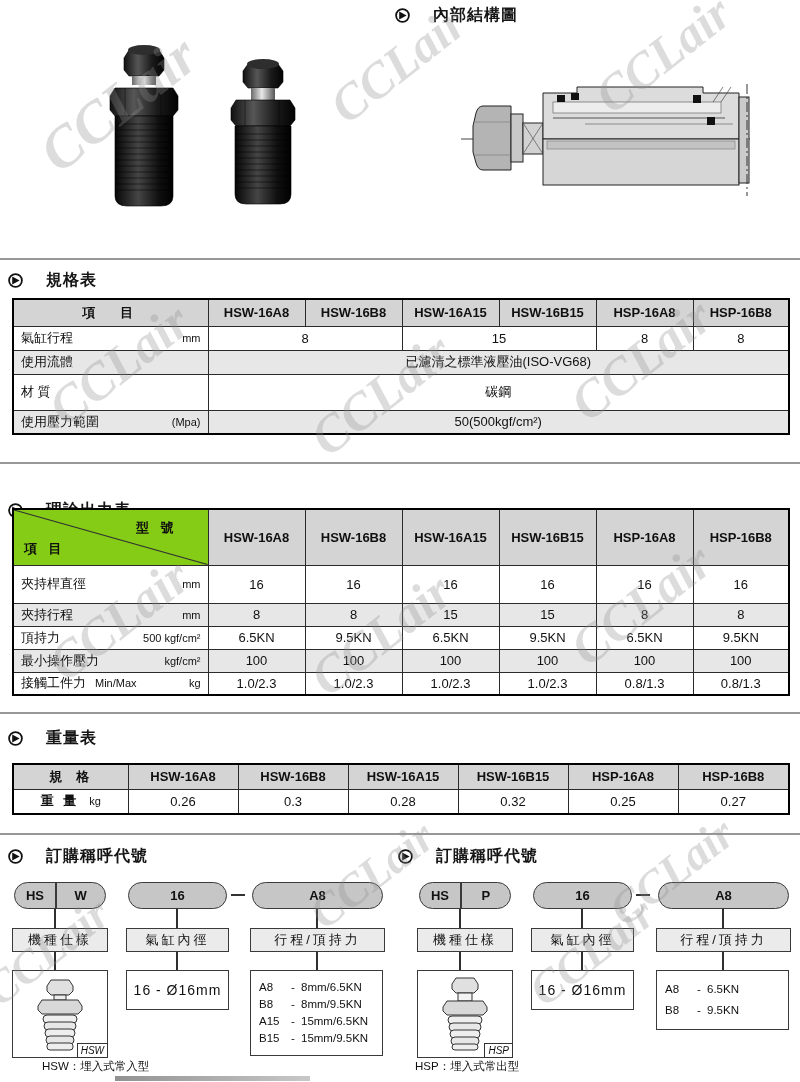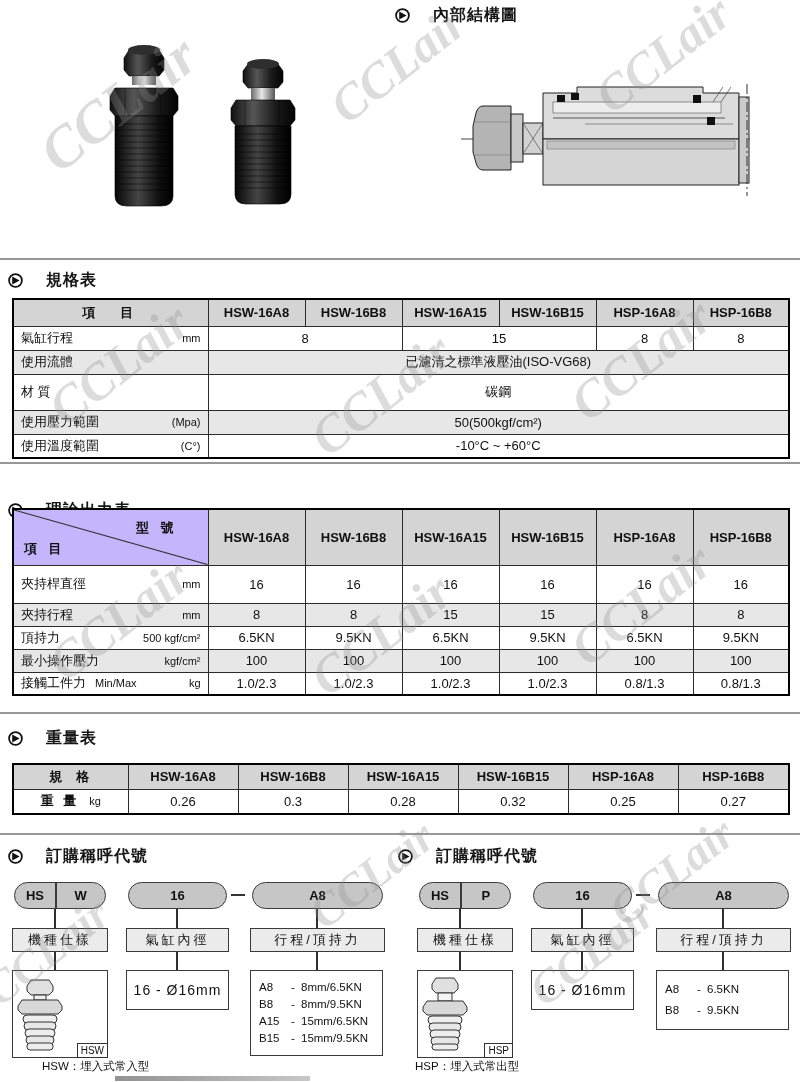--- a/index.html
+++ b/index.html
@@ -43,21 +43,21 @@
   .fieldbox{position:absolute;height:22px;background:#ebebeb;border:1px solid #3a3a3a;
             display:flex;align-items:center;justify-content:center;font-size:13px;
             letter-spacing:3px;z-index:2;}
   .cbox{position:absolute;background:#fff;border:1px solid #3a3a3a;z-index:2;}
   .borebox{display:flex;align-items:center;justify-content:center;font-size:14px;letter-spacing:1px;}
   .optbox{padding:8px 8px;box-sizing:border-box;}
   .optrow{display:flex;font-size:11.5px;}
   .optrow .code{width:26px;text-align:left;}
   .optrow .dash{width:16px;text-align:center;}
   .optrow .desc{flex:1;text-align:left;}
-  .imgbox{display:flex;align-items:center;}
+  .imgbox{display:flex;align-items:center;justify-content:center;font-style:italic;}
   .tag{position:absolute;right:-1px;bottom:-1px;border:1px solid #333;background:#fff;
        font-size:10px;padding:0 3px;line-height:13px;z-index:3;}
   .caption{position:absolute;font-size:11.5px;color:#111;z-index:2;}
   .bottombar{position:absolute;left:115px;top:1076px;width:195px;height:5px;z-index:2;
              background:linear-gradient(to right,#6e6e6e,#b5b5b5);opacity:.75;}
   svg{display:block;}
   .abs{position:absolute;z-index:2;}
 </style>
 </head>
 <body>
@@ -238,29 +238,20 @@
     </tr>
     <tr class="alt" style="height:24px;">
       <td class="label-cell">
         <div class="lc">
               <span class="lbl">使用壓力範圍</span>
               <span class="unit">(Mpa)</span>
             </div>
       </td>
       <td colspan="6">50(500kgf/cm²)</td>
     </tr>
-    <tr style="height:24px;">
-      <td class="label-cell">
-        <div class="lc">
-              <span class="lbl">使用溫度範圍</span>
-              <span class="unit">(C°)</span>
-            </div>
-      </td>
-      <td colspan="6">-10°C ~ +60°C</td>
-    </tr>
   </tbody>
     </table>
 
   <div class="divider" style="top:462px;"></div>
 
   <div class="sec-title" style="left:8px;top:500px;font-family:Liberation Serif, serif;">
     <svg class="bullet" width="15" height="15" viewBox="0 0 15 15">
       <circle cx="7.5" cy="7.5" r="6.4" fill="#fff" stroke="#111" stroke-width="1.8"></circle>
       <path d="M4.2 3.4 L11.6 7.5 L4.2 11.6 Z" fill="#111"></path>
     </svg>
@@ -272,21 +263,21 @@
       <col style="width:195px">
         <col style="width:97px">
         <col style="width:97px">
       <col style="width:97px">
         <col style="width:97px">
         <col style="width:97px">
         <col style="width:96px">
     </colgroup>
     <tbody>
         <tr class="thead" style="height:56px;">
-      <td class="corner" style="background:#c4b5fd;">
+      <td class="corner" style="background:#84cc16;">
         <svg class="diag" viewBox="0 0 195 56" preserveAspectRatio="none">
               <line x1="0" y1="0" x2="195" y2="56" stroke="#333" stroke-width="1.2"></line>
             </svg>
         <span class="ct">型 號</span>
         <span class="cb">項 目</span>
       </td>
       <td>HSW-16A8</td>
       <td>HSW-16B8</td>
       <td>HSW-16A15</td>
       <td>HSW-16B15</td>

